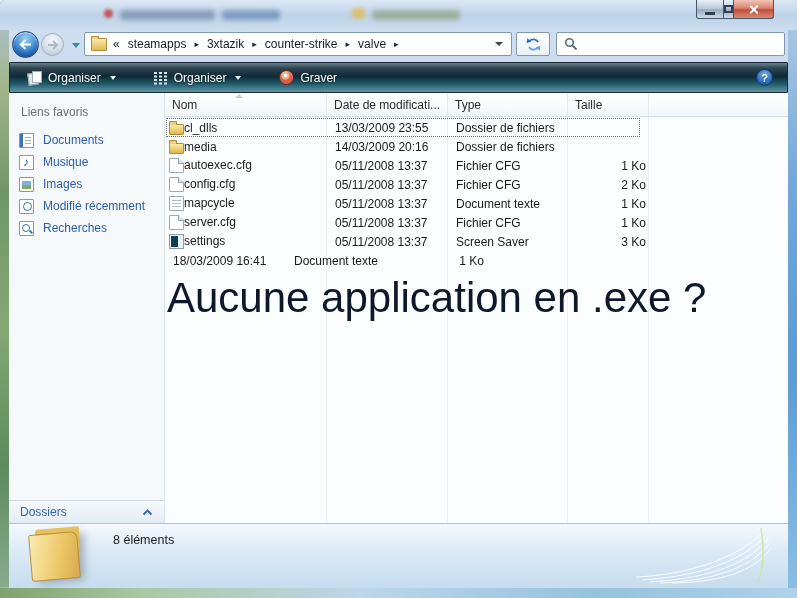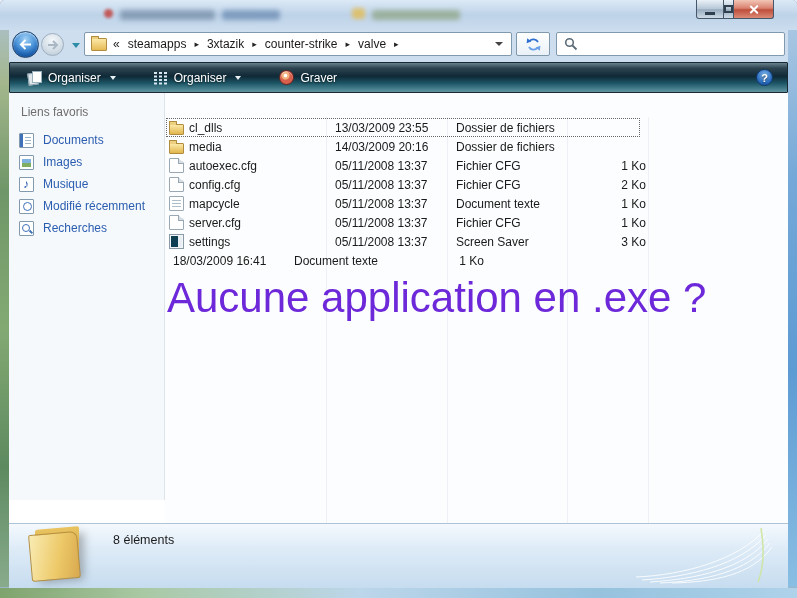--- a/index.html
+++ b/index.html
@@ -104,38 +104,38 @@
   .lheader{position:absolute;left:0;top:0;width:623px;height:24px;display:flex;box-sizing:border-box;
       background:linear-gradient(180deg,#ffffff,#f3f7fa);border-bottom:1px solid #d8e0e6}
   .hcell{box-sizing:border-box;border-right:1px solid #e3eaf0;padding:5px 0 0 7px;color:#2b2b2b;position:relative}
   .h-name{width:162px}.h-date{width:121px}.h-type{width:120px}.h-size{width:81px}.h-fill{flex:1;border-right:none}
   .sort-up{position:absolute;left:70px;top:1px;width:0;height:0;
       border-left:4px solid transparent;border-right:4px solid transparent;border-bottom:4px solid #c3d1dd}
   .vline{position:absolute;top:24px;bottom:0;width:1px;background:#edf1f5}
   .v1{left:161px}.v2{left:282px}.v3{left:402px}.v4{left:483px}
   .rows{position:absolute;left:0;top:25px;width:623px}
   .row{position:relative;height:19px;display:flex;align-items:center}
-  .c-name{width:162px;box-sizing:border-box;display:flex;align-items:flex-end;gap:5px;padding-left:4px;overflow:hidden}
+  .c-name{width:162px;box-sizing:border-box;display:flex;align-items:flex-start;padding-left:4px;overflow:hidden}
   .c-date{width:121px;box-sizing:border-box;padding-left:8px}
   .c-type{width:120px;box-sizing:border-box;padding-left:8px}
   .c-size{width:81px;box-sizing:border-box;text-align:right;padding-right:3px}
   .row.selected::after{content:'';position:absolute;left:1px;top:0;width:472px;height:17px;border:1px dotted #666;pointer-events:none}
   .fi{position:relative;width:15px;height:15px;flex:none;box-sizing:border-box}
   .fi-folder{background:linear-gradient(180deg,#fbe8a6,#e2b64d);border:1px solid #b08c3f;border-radius:1px;height:11px;margin-top:3px}
   .fi-folder::before{content:'';position:absolute;top:-4px;left:-1px;width:6px;height:3px;background:#edd07f;
       border:1px solid #b08c3f;border-bottom:none;border-radius:1px 1px 0 0}
   .fi-file{background:#fff;border:1px solid #9aa8b4;border-radius:1px}
   .fi-file::after{content:'';position:absolute;right:-1px;top:-1px;width:5px;height:5px;
       background:linear-gradient(225deg,#fcfdfe 0 50%,#d7dee4 50%);border-left:1px solid #9aa8b4;border-bottom:1px solid #9aa8b4}
   .fi-text{background:#fff;border:1px solid #9aa8b4;border-radius:1px}
   .fi-text::before{content:'';position:absolute;left:2px;right:2px;top:3px;height:9px;
       background:repeating-linear-gradient(180deg,#aebecb 0 1px,transparent 1px 3px)}
   .fi-screensaver{border:1px solid #8a9aa6;background:linear-gradient(90deg,#0f3f52 0 8px,#e8eef2 8px);
       box-shadow:inset 0 0 0 1px #f2f6f8}
-  .overlay{position:absolute;left:2px;top:181px;font-size:42px;color:#6d28d9;white-space:nowrap;letter-spacing:0}
+  .overlay{position:absolute;left:2px;top:181px;font-size:42px;color:#0f172a;white-space:nowrap;letter-spacing:0}
   
   .details{position:absolute;left:9px;top:523px;width:779px;height:65px;box-sizing:border-box;border-top:1px solid #aec4d6;
       background:linear-gradient(180deg,#f4f9fd 0%,#ddebf7 40%,#c6dcef 100%)}
   .count{position:absolute;left:104px;top:9px;color:#1b1b1b;font-size:12.5px}
   .bigfolder{position:absolute;left:18px;top:2px;width:66px;height:58px}
   .bigfolder::before{content:'';position:absolute;left:8px;top:2px;width:44px;height:47px;border-radius:2px;
       background:linear-gradient(180deg,#e8c35f,#c89a3e);transform:skewY(-5deg);box-shadow:5px 7px 9px rgba(70,70,70,.38)}
   .bigfolder::after{content:'';position:absolute;left:3px;top:7px;width:47px;height:45px;border-radius:2px 7px 3px 3px;
       background:linear-gradient(105deg,#f9ecb4,#edc968 58%,#d8a84f);border:1px solid #b68f3f;transform:rotate(-5deg)}
   .swoosh{position:absolute;right:4px;top:3px}
@@ -250,39 +250,55 @@
   <div class="content-bg"></div>
 
   <div class="sidebar">
     <div class="sb-title">Liens favoris</div>
     <div class="sb-items">
         <div class="sb-item">
           <span class="si si-documents"></span>
           <span>Documents</span>
         </div>
         <div class="sb-item">
+          <span class="si si-music"></span>
+          <span>Musique</span>
+        </div>
+        <div class="sb-item">
           <span class="si si-pictures"></span>
           <span>Images</span>
         </div>
         <div class="sb-item">
-          <span class="si si-music"></span>
-          <span>Musique</span>
-        </div>
-        <div class="sb-item">
           <span class="si si-recent"></span>
           <span>Modifié récemment</span>
         </div>
         <div class="sb-item">
           <span class="si si-searches"></span>
           <span>Recherches</span>
         </div>
       </div>
   </div>
+  <div class="folders-bar">
+    <span>Dossiers</span>
+    <svg width="11" height="7">
+      <polyline points="1.5,5.5 5.5,1.5 9.5,5.5" stroke="#3465a4" stroke-width="1.8" fill="none"></polyline>
+    </svg>
+  </div>
 
   <div class="filelist">
+    <div class="lheader">
+      <div class="hcell h-name">
+        <span class="sort-up"></span>
+        <span>Nom</span>
+      </div>
+      <div class="hcell h-date"><span>Date de modificati...</span></div>
+      <div class="hcell h-type"><span>Type</span></div>
+      <div class="hcell h-size"><span>Taille</span></div>
+      <div class="hcell h-fill"></div>
+    </div>
     <div class="vline v1"></div>
     <div class="vline v2"></div>
     <div class="vline v3"></div>
     <div class="vline v4"></div>
     <div class="rows">
         <div class="row selected">
           <span class="cell c-name">
             <span class="fi fi-folder"></span>
             <span>cl_dlls</span>
           </span>

